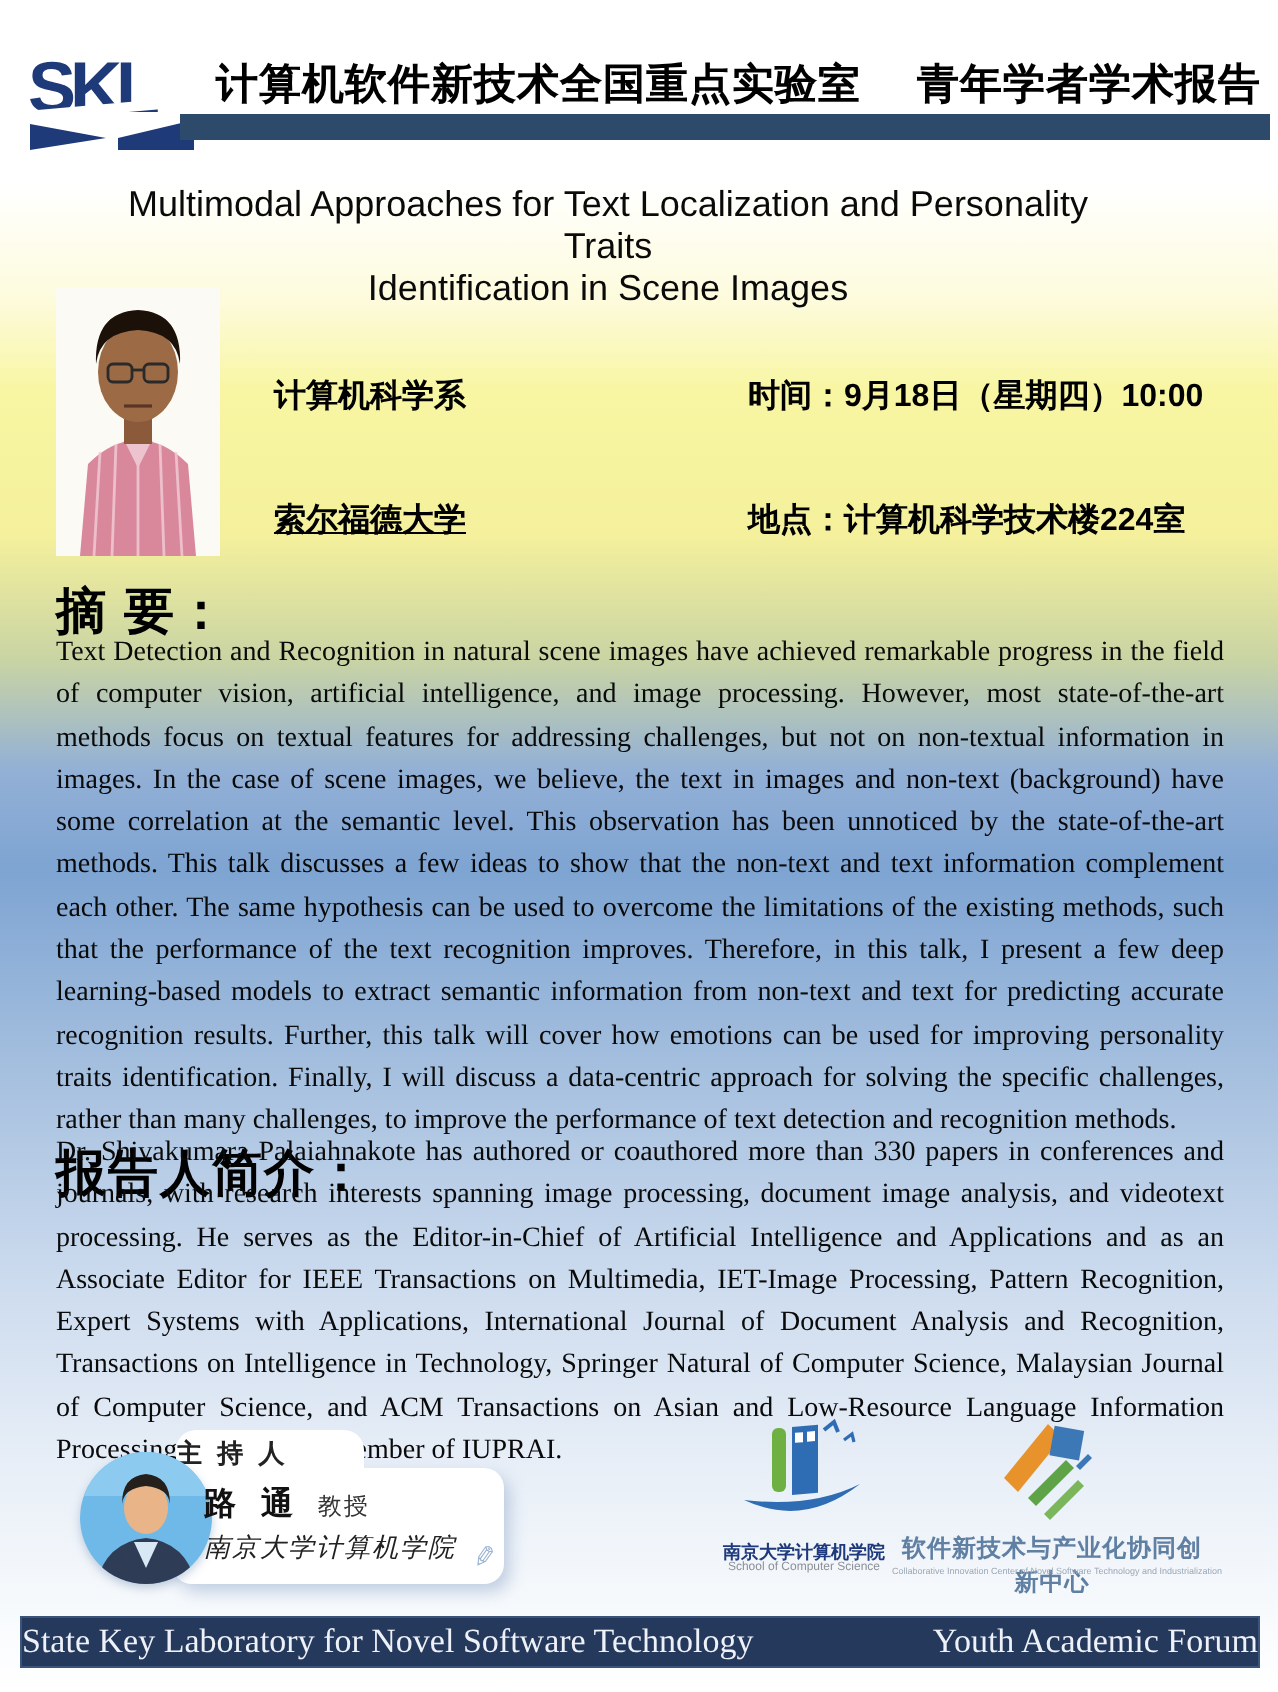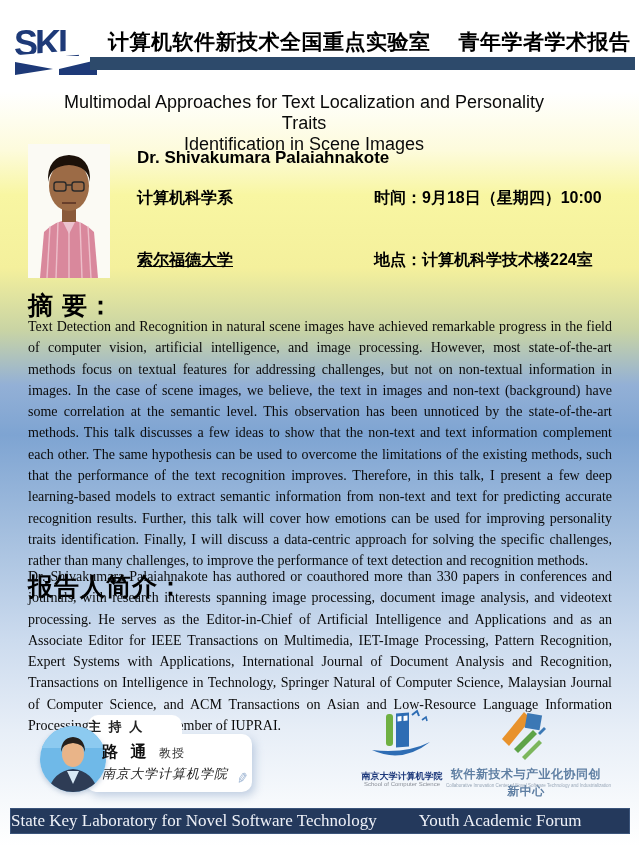--- a/index.html
+++ b/index.html
@@ -57,21 +57,21 @@
     font-size:9px;font-weight:bold;color:#1e3a7c;}
   .nju-en{position:absolute;left:352px;top:781px;width:100px;text-align:center;
     font-size:6px;color:#8a8f98;}
   .cic-logo{position:absolute;left:494px;top:705px;width:56px;height:58px;}
   .cic-cn{position:absolute;left:446px;top:766px;width:160px;text-align:center;
     font-size:12px;color:#5f7fa3;letter-spacing:.5px;font-weight:bold;}
   .cic-en{position:absolute;left:446px;top:783px;width:160px;text-align:center;
     font-size:4.5px;color:#9aa8b8;white-space:nowrap;}
   
   .footer{position:absolute;left:10px;top:808px;width:618px;height:24px;background:#24395c;
-    border:1px solid #3b547a;display:flex;align-items:center;justify-content:flex-start;
+    border:1px solid #3b547a;display:flex;align-items:center;justify-content:space-between;
     font-family:"Liberation Serif",serif;font-size:17px;color:#eef1f8;}
   .footer .fgap{display:inline-block;width:42px;}
 </style>
 </head>
 <body>
 
 <div class="poster">
 
   <svg class="skl-logo" viewBox="0 0 84 50">
     <text x="1" y="31" font-family="Liberation Sans, sans-serif" font-size="36" font-weight="bold" letter-spacing="-3" fill="#1e3a78">SKL</text>
@@ -99,21 +99,20 @@
     </g>
     <polygon points="34,76 41,90 48,76" fill="#ecc3cf"></polygon>
     <rect x="34" y="62" width="14" height="16" fill="#8a5a3a"></rect>
     <ellipse cx="41" cy="42" rx="20" ry="25" fill="#9c6b46"></ellipse>
     <path d="M20,38 Q19,12 41,11 Q63,12 62,38 Q60,22 41,21 Q22,22 20,38 Z" fill="#1c1109"></path>
     <rect x="26" y="38" width="12" height="9" rx="2.5" fill="none" stroke="#2a2a2a" stroke-width="1.4"></rect>
     <rect x="44" y="38" width="12" height="9" rx="2.5" fill="none" stroke="#2a2a2a" stroke-width="1.4"></rect>
     <line x1="38" y1="41" x2="44" y2="41" stroke="#2a2a2a" stroke-width="1.4"></line>
     <line x1="34" y1="59" x2="48" y2="59" stroke="#5a3425" stroke-width="1.6"></line>
   </svg>
-  <div class="sp-name">Dr. Shivakumara Palaiahnakote</div>
   <div class="sp-row1l">计算机科学系</div>
   <div class="sp-row1r">时间：9月18日（星期四）10:00</div>
   <div class="sp-row2l">索尔福德大学</div>
   <div class="sp-row2r">地点：计算机科学技术楼224室</div>
 
   <div class="sec-h" id="abs-h">摘 要：</div>
   <div class="sec-p" id="abs-p">Text Detection and Recognition in natural scene images have achieved remarkable progress in the field of computer vision, artificial intelligence, and image processing. However, most state-of-the-art methods focus on textual features for addressing challenges, but not on non-textual information in images. In the case of scene images, we believe, the text in images and non-text (background) have some correlation at the semantic level. This observation has been unnoticed by the state-of-the-art methods. This talk discusses a few ideas to show that the non-text and text information complement each other. The same hypothesis can be used to overcome the limitations of the existing methods, such that the performance of the text recognition improves. Therefore, in this talk, I present a few deep learning-based models to extract semantic information from non-text and text for predicting accurate recognition results. Further, this talk will cover how emotions can be used for improving personality traits identification. Finally, I will discuss a data-centric approach for solving the specific challenges, rather than many challenges, to improve the performance of text detection and recognition methods.</div>
 
   <div class="sec-h" id="bio-h">报告人简介：</div>
   <div class="sec-p" id="bio-p">Dr. Shivakumara Palaiahnakote has authored or coauthored more than 330 papers in conferences and journals, with research interests spanning image processing, document image analysis, and videotext processing. He serves as the Editor-in-Chief of Artificial Intelligence and Applications and as an Associate Editor for IEEE Transactions on Multimedia, IET-Image Processing, Pattern Recognition, Expert Systems with Applications, International Journal of Document Analysis and Recognition, Transactions on Intelligence in Technology, Springer Natural of Computer Science, Malaysian Journal of Computer Science, and ACM Transactions on Asian and Low-Resource Language Information Processing. He is a Life Member of IUPRAI.</div>

